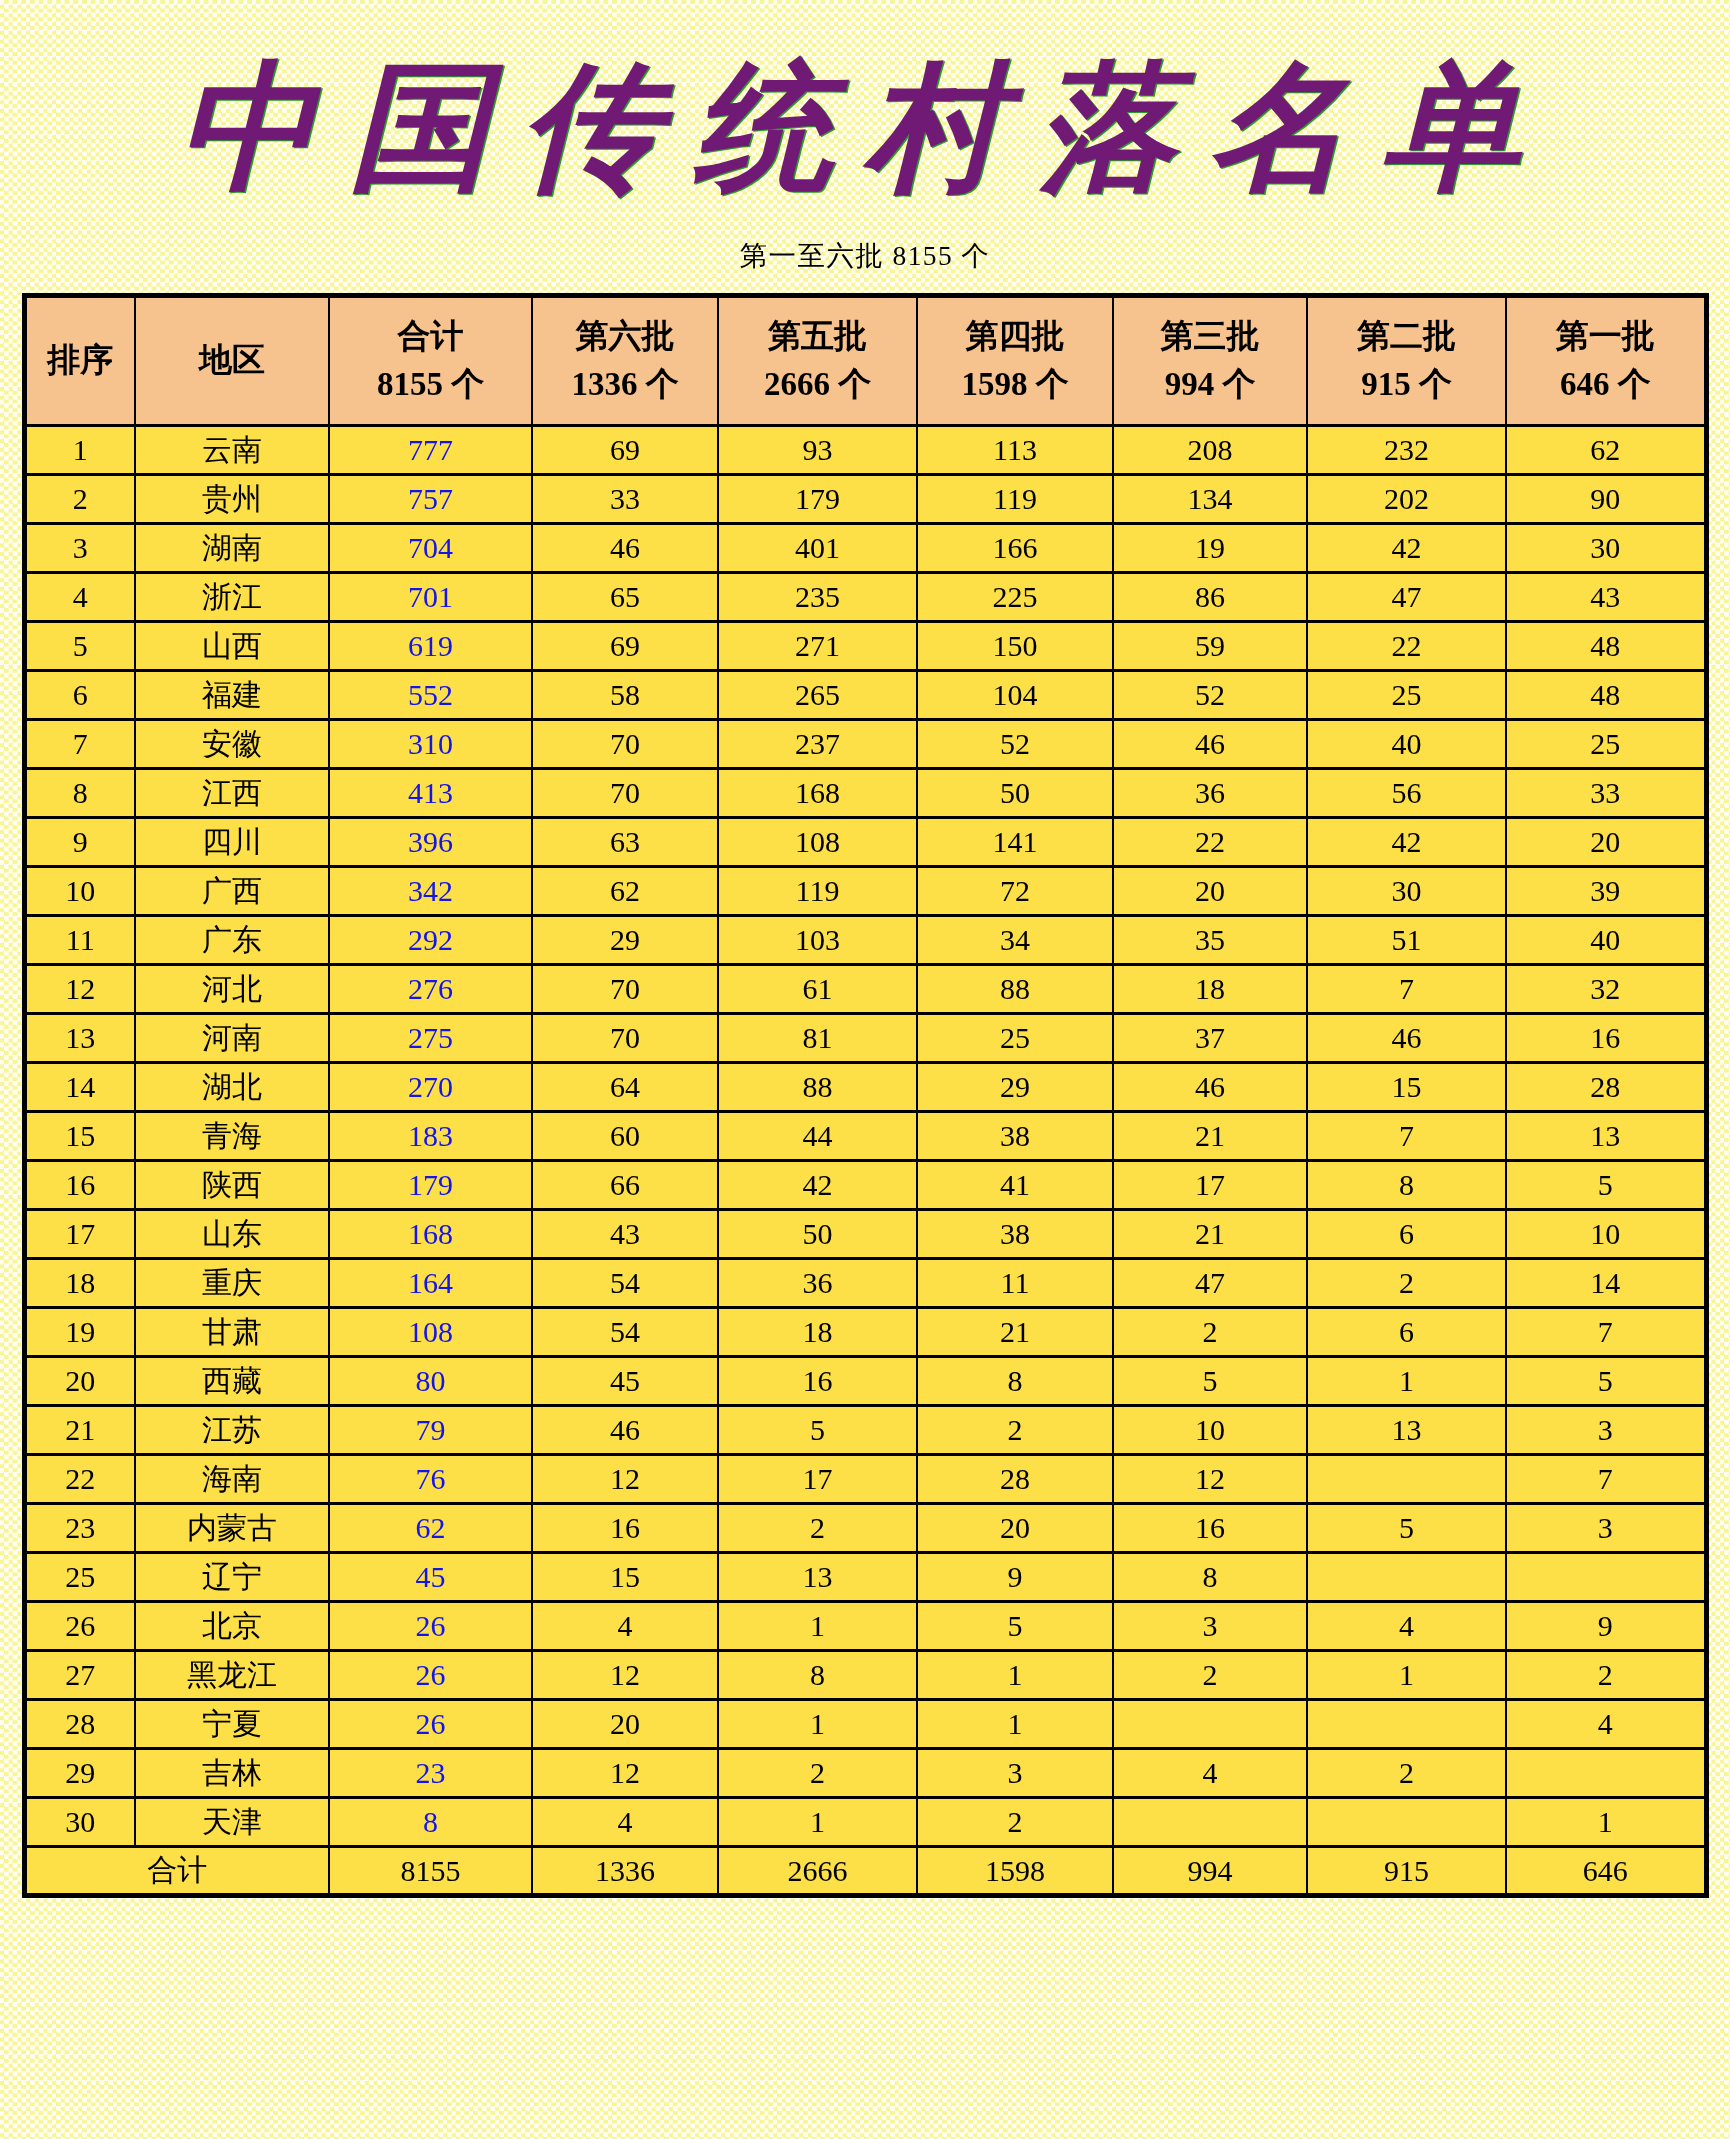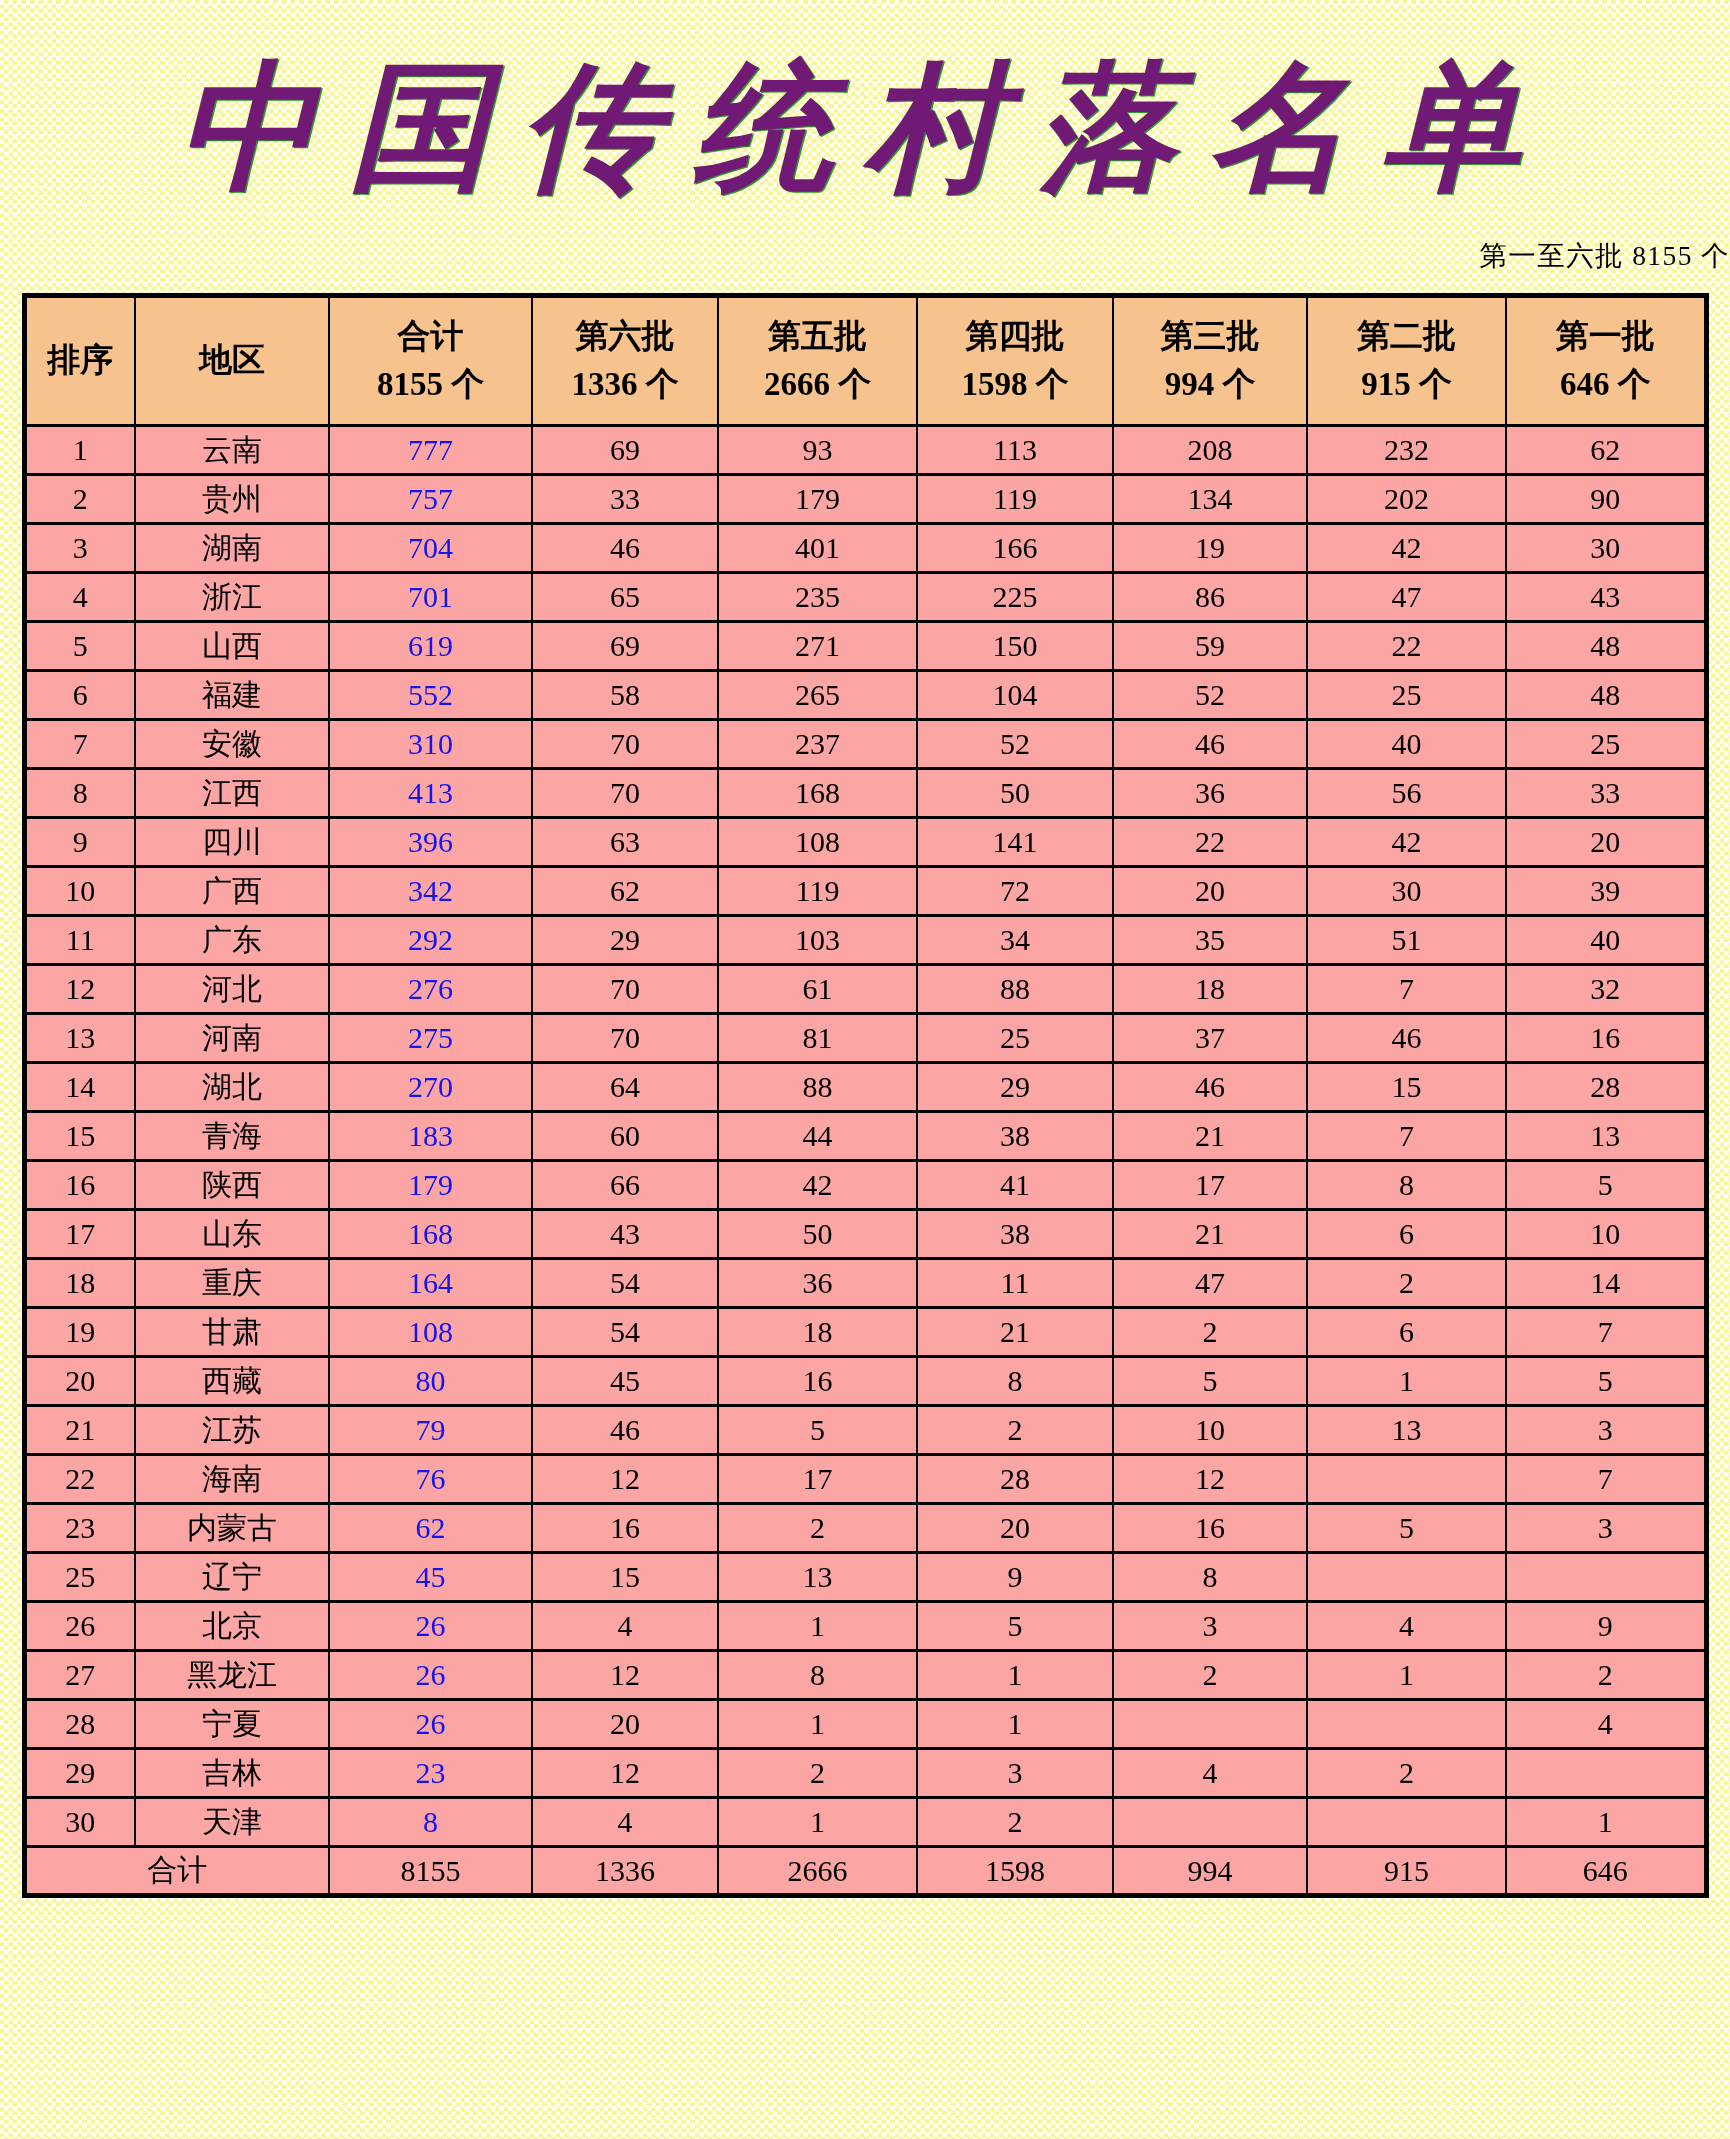--- a/index.html
+++ b/index.html
@@ -26,32 +26,32 @@
     font-weight: bold;
     font-style: italic;            
     letter-spacing: 33px;
     color: #701a75;
     text-shadow: 1.4px 1.4px 0 #2d9b2d;
     white-space: nowrap;
   }
 
   .page-subtitle {
     margin-top: 19px;
-    text-align: right;
+    text-align: center;
     font-size: 27.5px;
     color: #000000;
     letter-spacing: 1.4px;
   }
 
   table.village-table {
     width: 1687px;
     margin: 19px auto 0 auto;
     border-collapse: collapse;
     table-layout: fixed;
-    background: #fca5a5;
+    background: #fde047;
     border: 5px solid #000000;
   }
 
   col.c-rank   { width: 111px; }
   col.c-region { width: 194px; }
   col.c-total  { width: 203px; }
   col.c-b6     { width: 186px; }
   col.c-b5     { width: 199px; }
   col.c-b4     { width: 196px; }
   col.c-b3     { width: 194px; }

